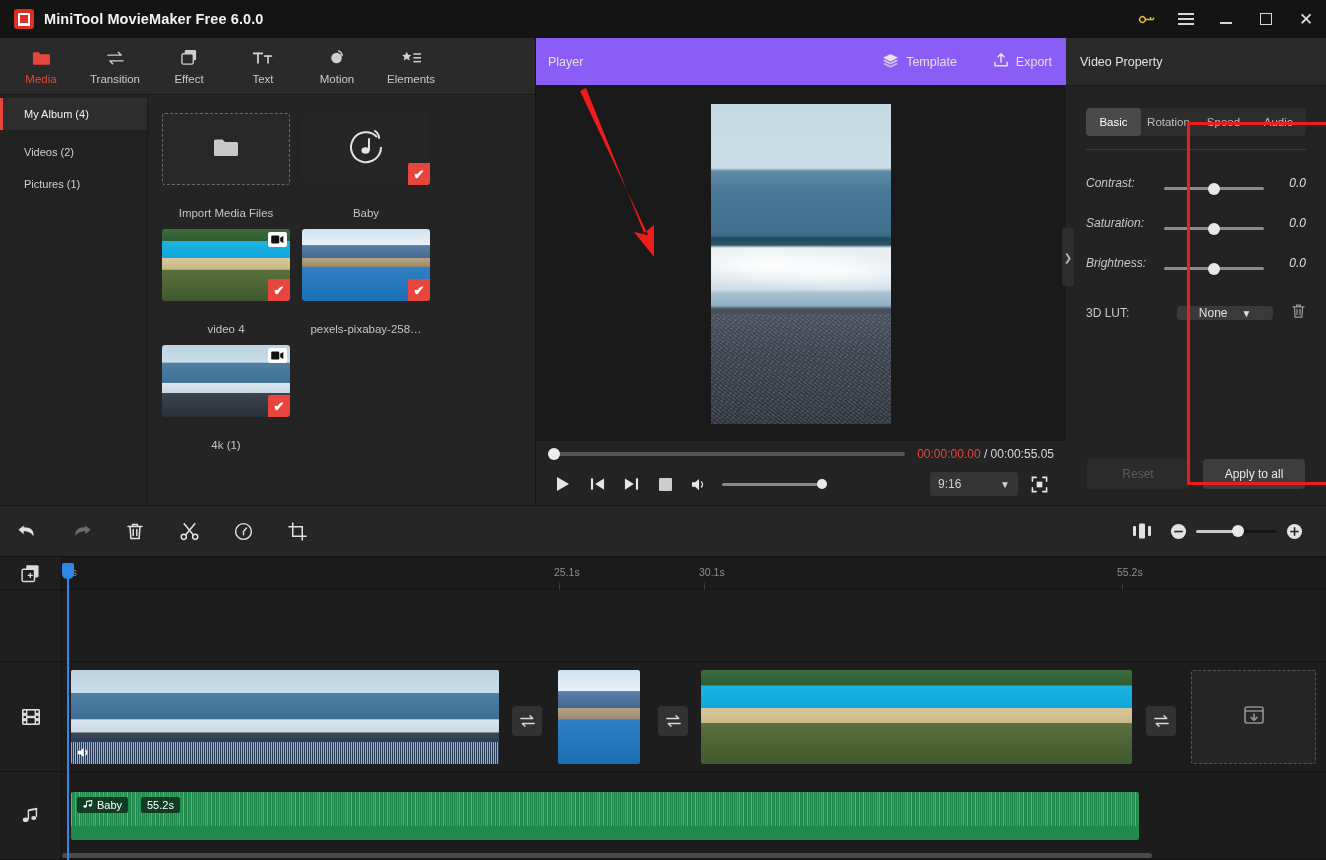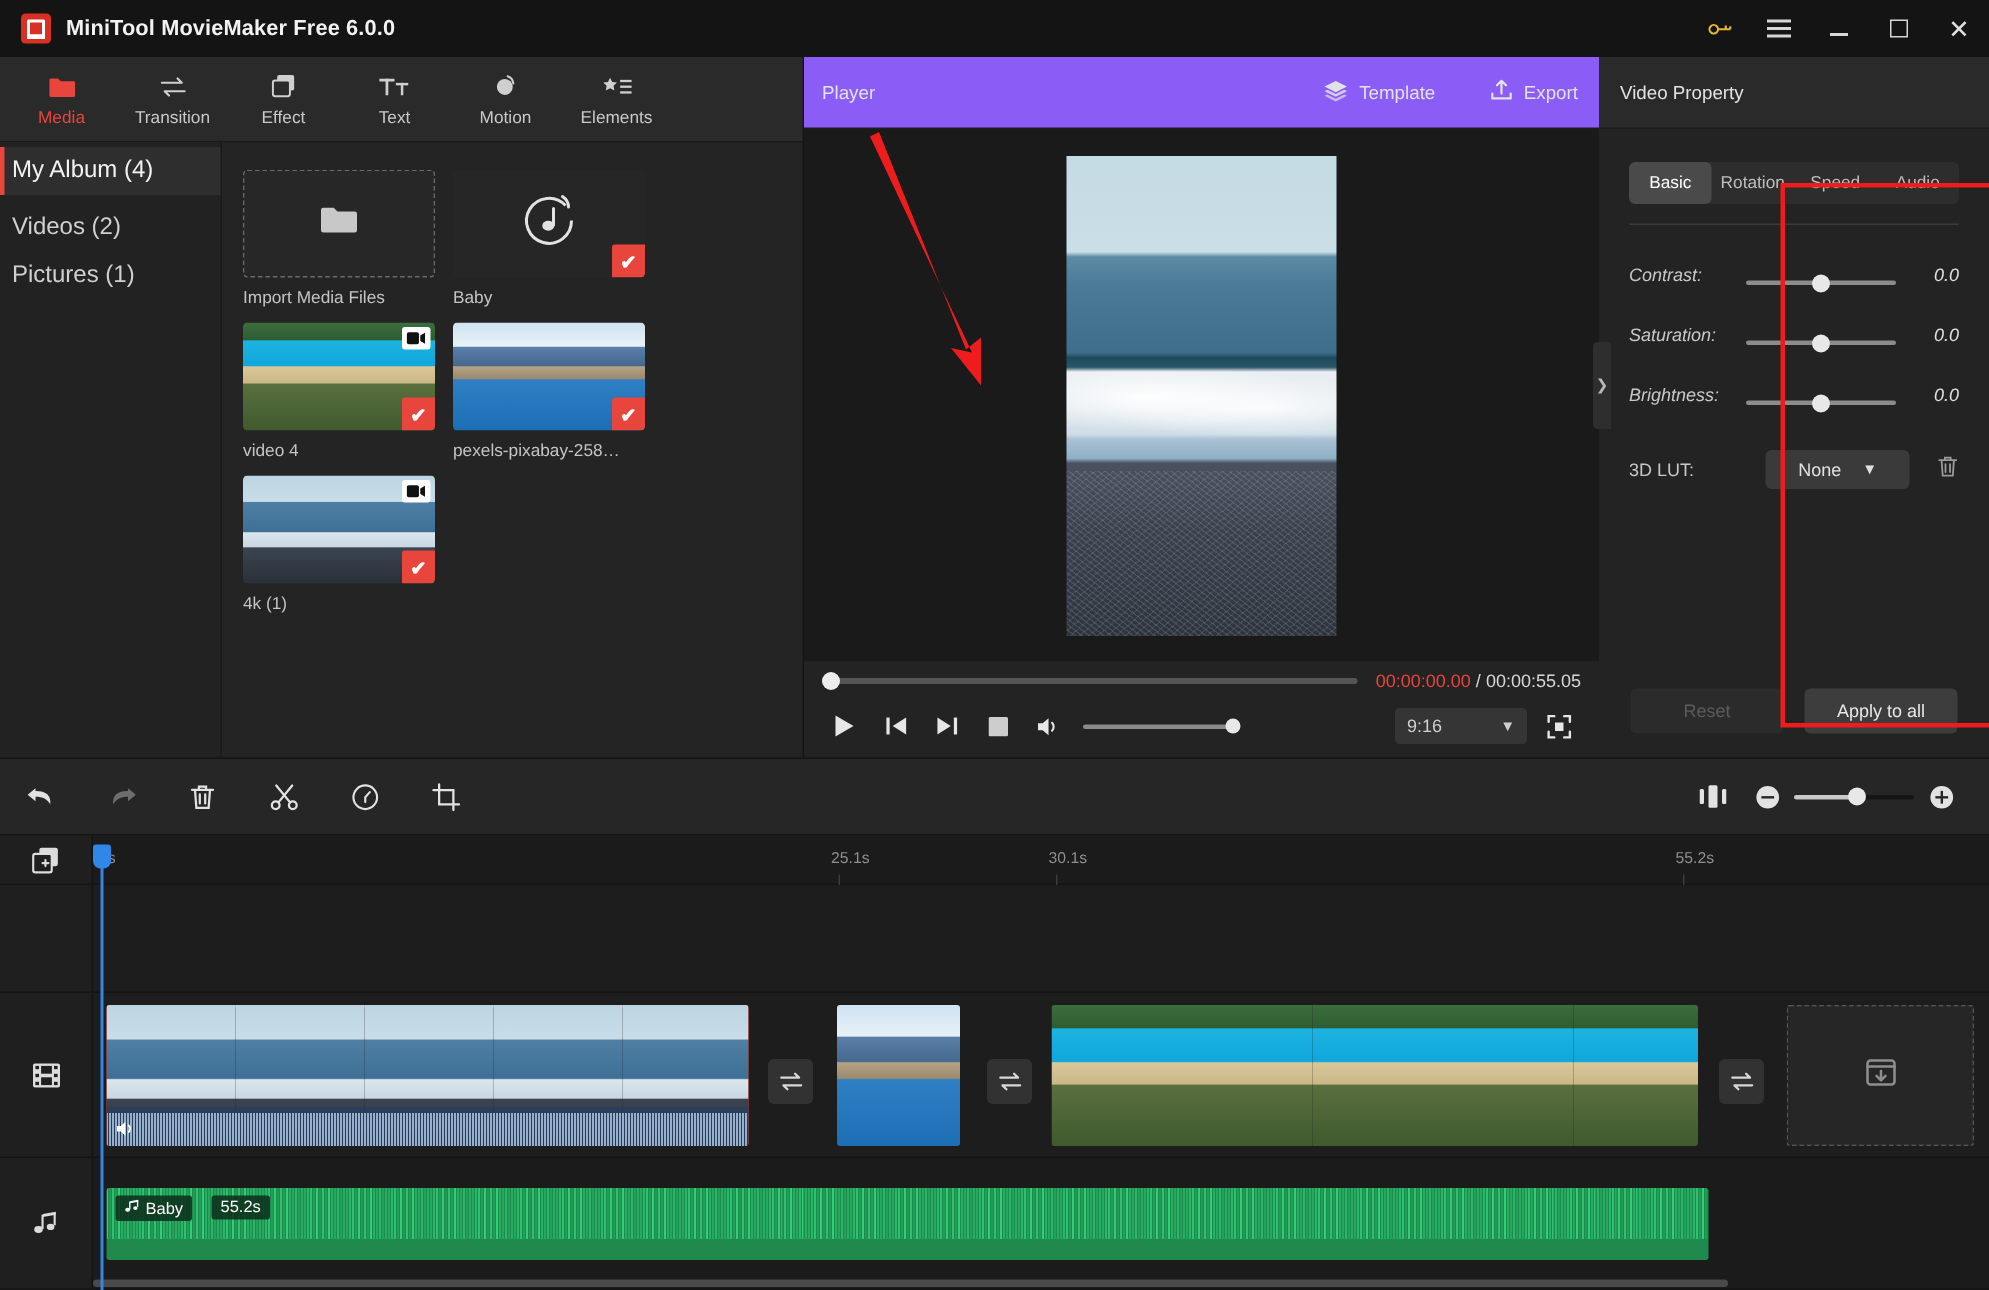--- a/index.html
+++ b/index.html
@@ -64,22 +64,22 @@
   .mtab.active { color: #e8453c; }
   .mtab .ic { height: 20px; display: flex; align-items: center; justify-content: center; }
   .mtab .ic svg { display: block; }
 
   .albumwrap { display: flex; height: 410px; }
   .albumlist {
     width: 148px; background: #222; border-right: 1px solid #1a1a1a;
     padding-top: 0px; flex: none;
   }
   .alitem {
-    height: 32px; display: flex; align-items: center; padding-left: 8px;
-    font-size: 16px; color: #cfcfcf; cursor: pointer; position: relative;
+    height: 32px; display: flex; align-items: center; padding-left: 24px;
+    font-size: 11px; color: #cfcfcf; cursor: pointer; position: relative;
   }
   .alitem.active { background: #2e2e2e; color: #f2f2f2; }
   .alitem.active::before {
     content: ""; position: absolute; left: 0; top: 0; width: 3px; height: 32px; background: #e8453c;
   }
   .albumlist .alitem:first-child { margin-top: 3px; }
   .alitem + .alitem { margin-top: 0px; }
   .alitem:nth-child(2) { margin-top: 6px; }
 
   .mediaarea { flex: 1; position: relative; }
@@ -94,21 +94,21 @@
   .thumb {
     width: 128px; height: 72px; border-radius: 3px; position: relative;
     overflow: hidden; cursor: pointer;
   }
   .importbox {
     border: 1.5px dashed #6a6a6a; background: #272727;
     display: flex; align-items: center; justify-content: center;
   }
   .musicbox { background: #262626; display: flex; align-items: center; justify-content: center; }
   .cap {
-    font-size: 11.5px; color: #c4c4c4; margin-top: 8px;
+    text-align: center; font-size: 11.5px; color: #c4c4c4; margin-top: 22px;
     white-space: nowrap; overflow: hidden; text-overflow: ellipsis;
   }
   .chk {
     position: absolute; right: 0; bottom: 0; width: 22px; height: 22px;
     background: #e8453c; display: flex; align-items: center; justify-content: center;
     color: #fff; font-size: 13px; font-weight: bold; border-radius: 2px 0 2px 0;
   }
   .vidbadge {
     position: absolute; right: 3px; top: 3px; width: 19px; height: 15px;
     background: #fff; border-radius: 2px; display: flex; align-items: center; justify-content: center;
@@ -209,21 +209,21 @@
   }
   .segbtn.active { background: #4a4a4a; color: #fff; border-radius: 4px; }
   .hr { margin: 13px 20px 0 20px; height: 1px; background: #3a3a3a; }
   .prow { display: flex; align-items: flex-end; margin: 20px 20px 0 20px; height: 20px; font-style: italic; }
   .plabel { width: 78px; font-size: 12px; color: #c8c8c8; }
   .pslider { flex: 1; height: 3px; background: #8c8c8c; border-radius: 2px; position: relative; margin-right: 8px; cursor: pointer; }
   .pknob { position: absolute; left: 50%; margin-left: -6px; top: -4.5px; width: 12px; height: 12px; border-radius: 50%; background: #e8e8e8; }
   .pval { width: 34px; text-align: right; font-size: 12px; color: #e0e0e0; }
   .lutrow { display: flex; align-items: center; margin: 30px 20px 0 20px; height: 26px; }
   .lutsel {
-    width: 108px; height: 26px; background: #3a3a3a; border-radius: 4px;
+    width: 108px; height: 14px; background: #3a3a3a; border-radius: 4px;
     display: flex; align-items: center; justify-content: center; gap: 14px;
     font-size: 12px; color: #e0e0e0; cursor: pointer; margin-left: 22px;
   }
   .trash { margin-left: 18px; cursor: pointer; color: #9a9a9a; }
   .rp-foot { position: absolute; left: 0; bottom: 16px; width: 260px; display: flex; justify-content: center; gap: 14px; }
   .fbtn {
     width: 102px; height: 30px; border-radius: 4px; display: flex; align-items: center;
     justify-content: center; font-size: 12px; cursor: pointer;
   }
   .fbtn.dis { background: #2b2b2b; color: #5c5c5c; cursor: default; }

